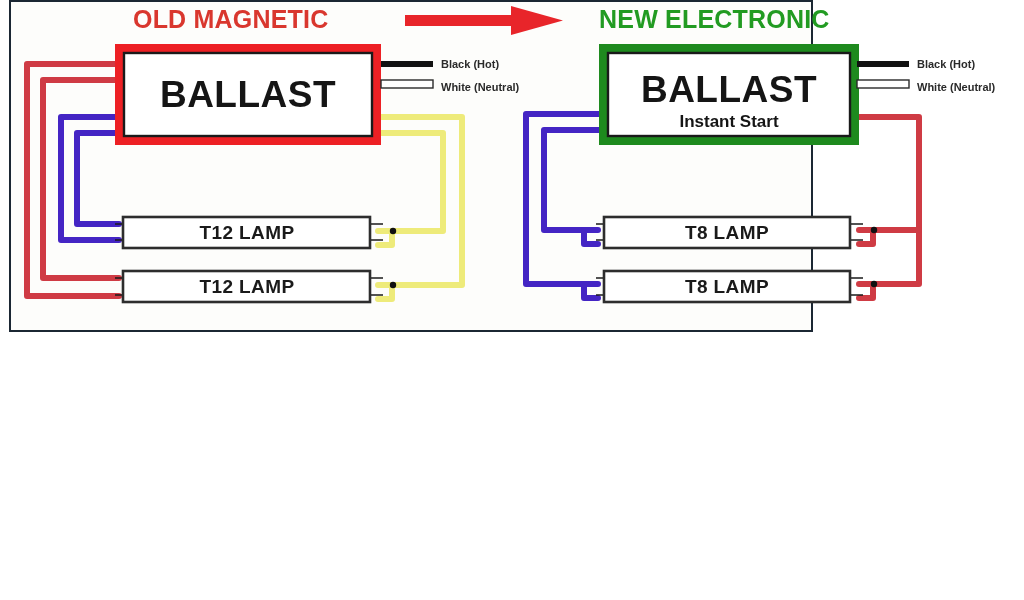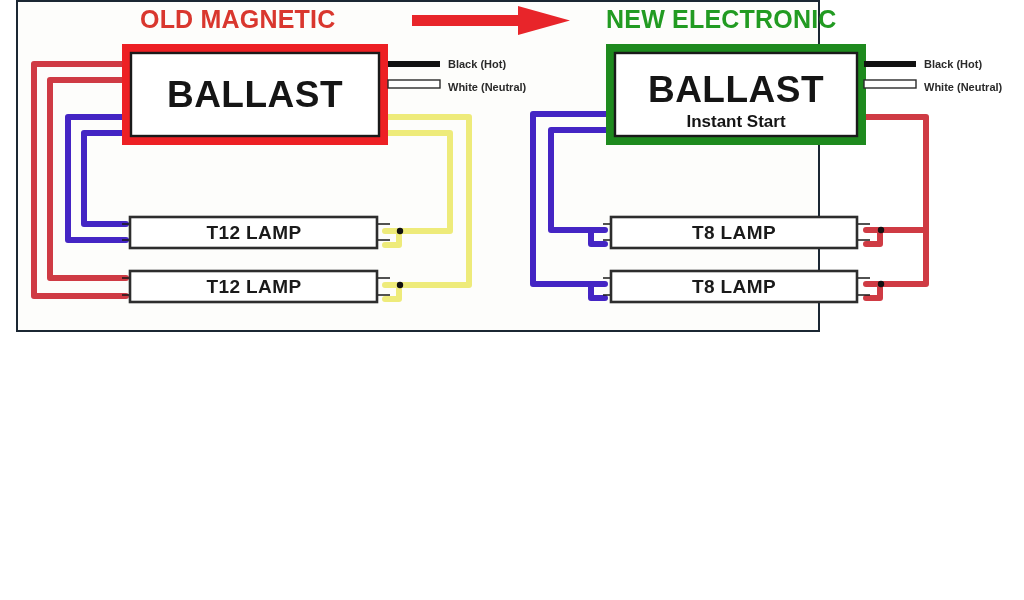--- a/index.html
+++ b/index.html
@@ -14,21 +14,21 @@
     overflow: hidden;
   }
   #page {
     position: relative;
     width: 1024px;
     height: 600px;
     background: #ffffff;
   }
   #diagram-frame {
     position: absolute;
-    left: 16px;
+    left: 9px;
     top: 0px;
     width: 804px;
     height: 332px;
     border: 2px solid #1b2733;
     box-sizing: border-box;
     background: #fdfdfb;
   }
   svg { display: block; }
   .title-text {
     font-family: "Liberation Sans", sans-serif;

